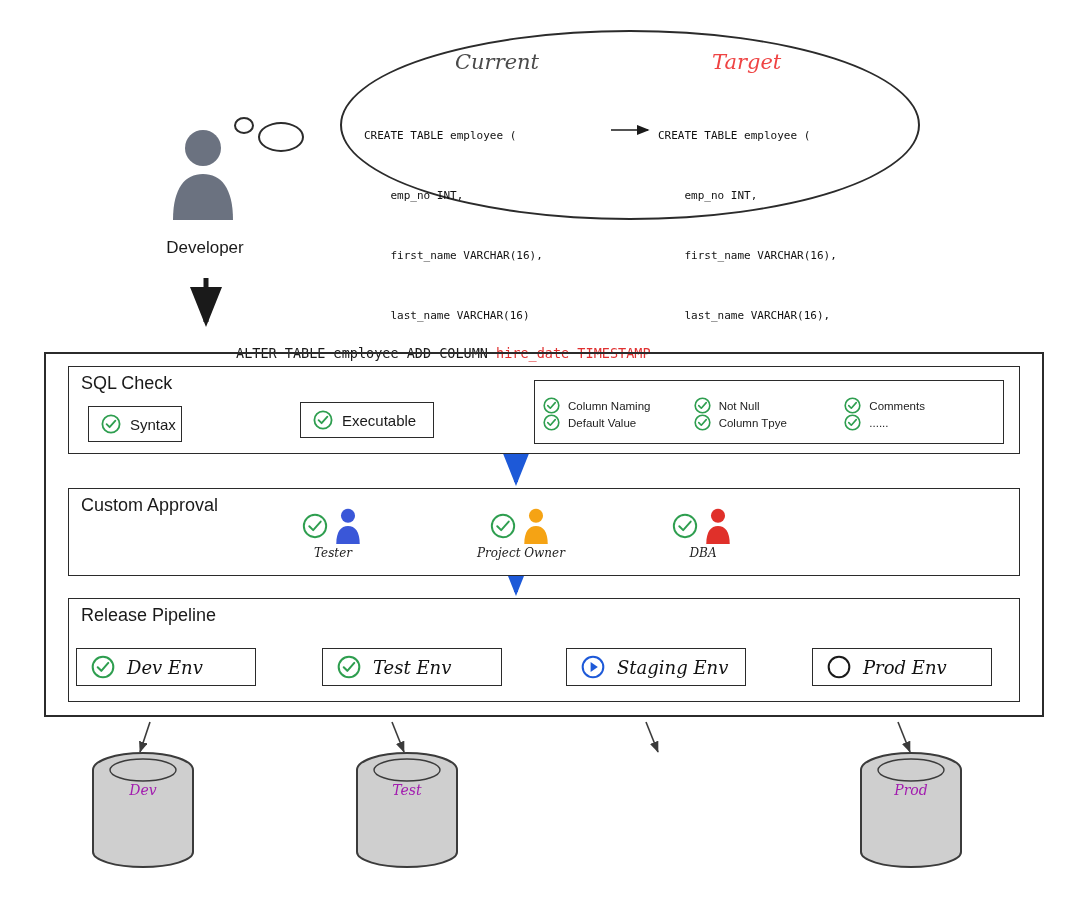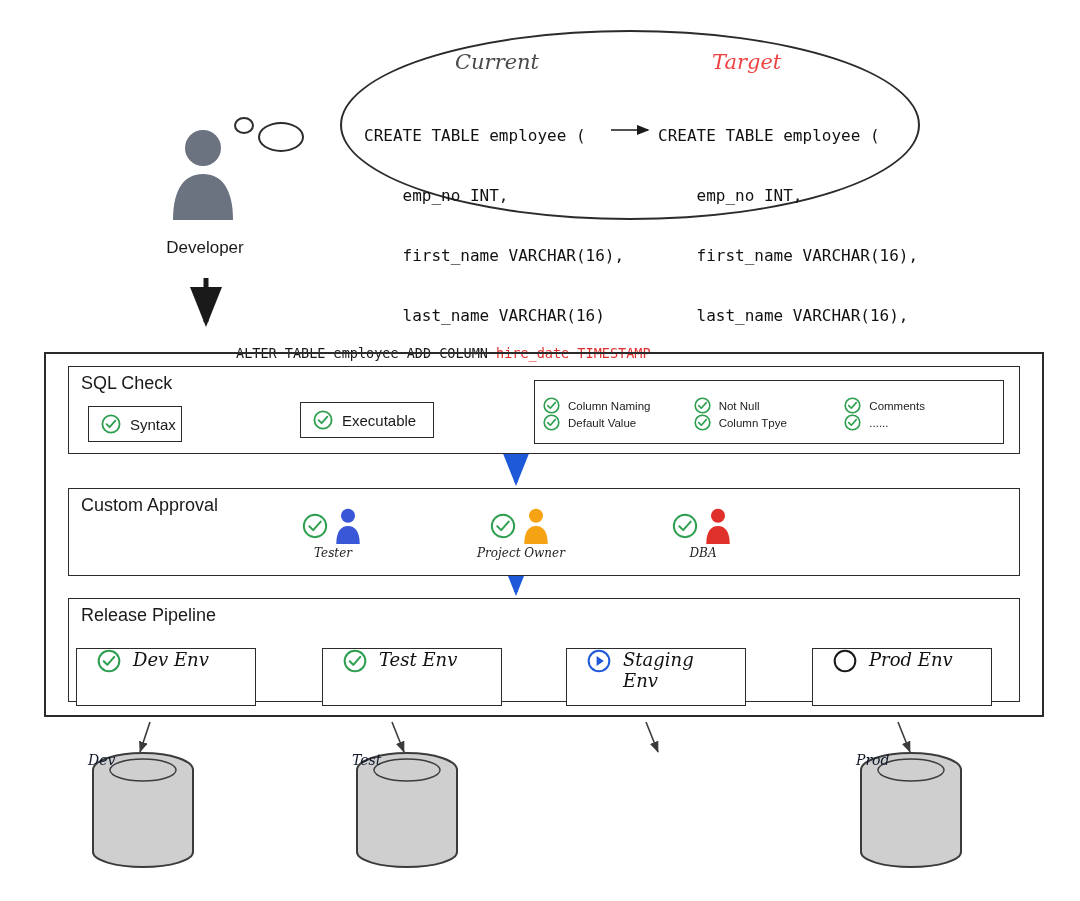--- a/index.html
+++ b/index.html
@@ -31,21 +31,21 @@
   .bubble-dot {
     border: 2px solid #2b2b2b;
     border-radius: 50%;
     background: #fff;
   }
   #bubble-dot-small { left: 234px; top: 117px; width: 16px; height: 13px; }
   #bubble-dot-large { left: 258px; top: 122px; width: 42px; height: 26px; }
 
   .code-col {
     font-family: "DejaVu Sans Mono", monospace;
-    font-size: 16px;
+    font-size: 11px;
     line-height: 20px;
     white-space: pre;
     color: #111;
   }
   #current-heading {
     left: 455px; top: 50px;
     font-family: "DejaVu Serif", serif;
     font-style: italic;
     font-size: 21px;
     color: #4a4a4a;
@@ -149,46 +149,48 @@
   #approver-owner   { left: 466px; top: 508px; }
   #approver-dba     { left: 648px; top: 508px; }
 
   
   .env-chip {
     position: absolute;
     border: 1.5px solid #2b2b2b;
     box-sizing: border-box;
     background: #fff;
     display: flex;
+    align-items: center;
     gap: 12px;
-    padding: 0 20px;
-    height: 58px;
+    padding: 0 14px;
+    height: 38px;
     width: 180px;
   }
   .env-label {
     font-family: "DejaVu Serif", serif;
     font-style: italic;
     font-size: 18px;
     color: #111;
   }
   #env-dev     { left: 76px;  top: 648px; }
   #env-test    { left: 322px; top: 648px; }
   #env-staging { left: 566px; top: 648px; }
   #env-prod    { left: 812px; top: 648px; }
 
   
   .db { position: absolute; width: 110px; height: 120px; }
   .db-label {
     position: absolute;
     width: 110px;
-    top: 4px;
+    top: 34px;
+    text-align: center;
     font-family: "DejaVu Serif", serif;
     font-style: italic;
     font-size: 14px;
-    color: #0f172a;
+    color: #a21caf;
     pointer-events: none;
   }
   #db-dev     { left: 88px;  top: 748px; }
   #db-test    { left: 352px; top: 748px; }
   #db-staging { left: 604px; top: 748px; }
   #db-prod    { left: 856px; top: 748px; }
 
   svg { overflow: visible; }
 </style>
 </head>

